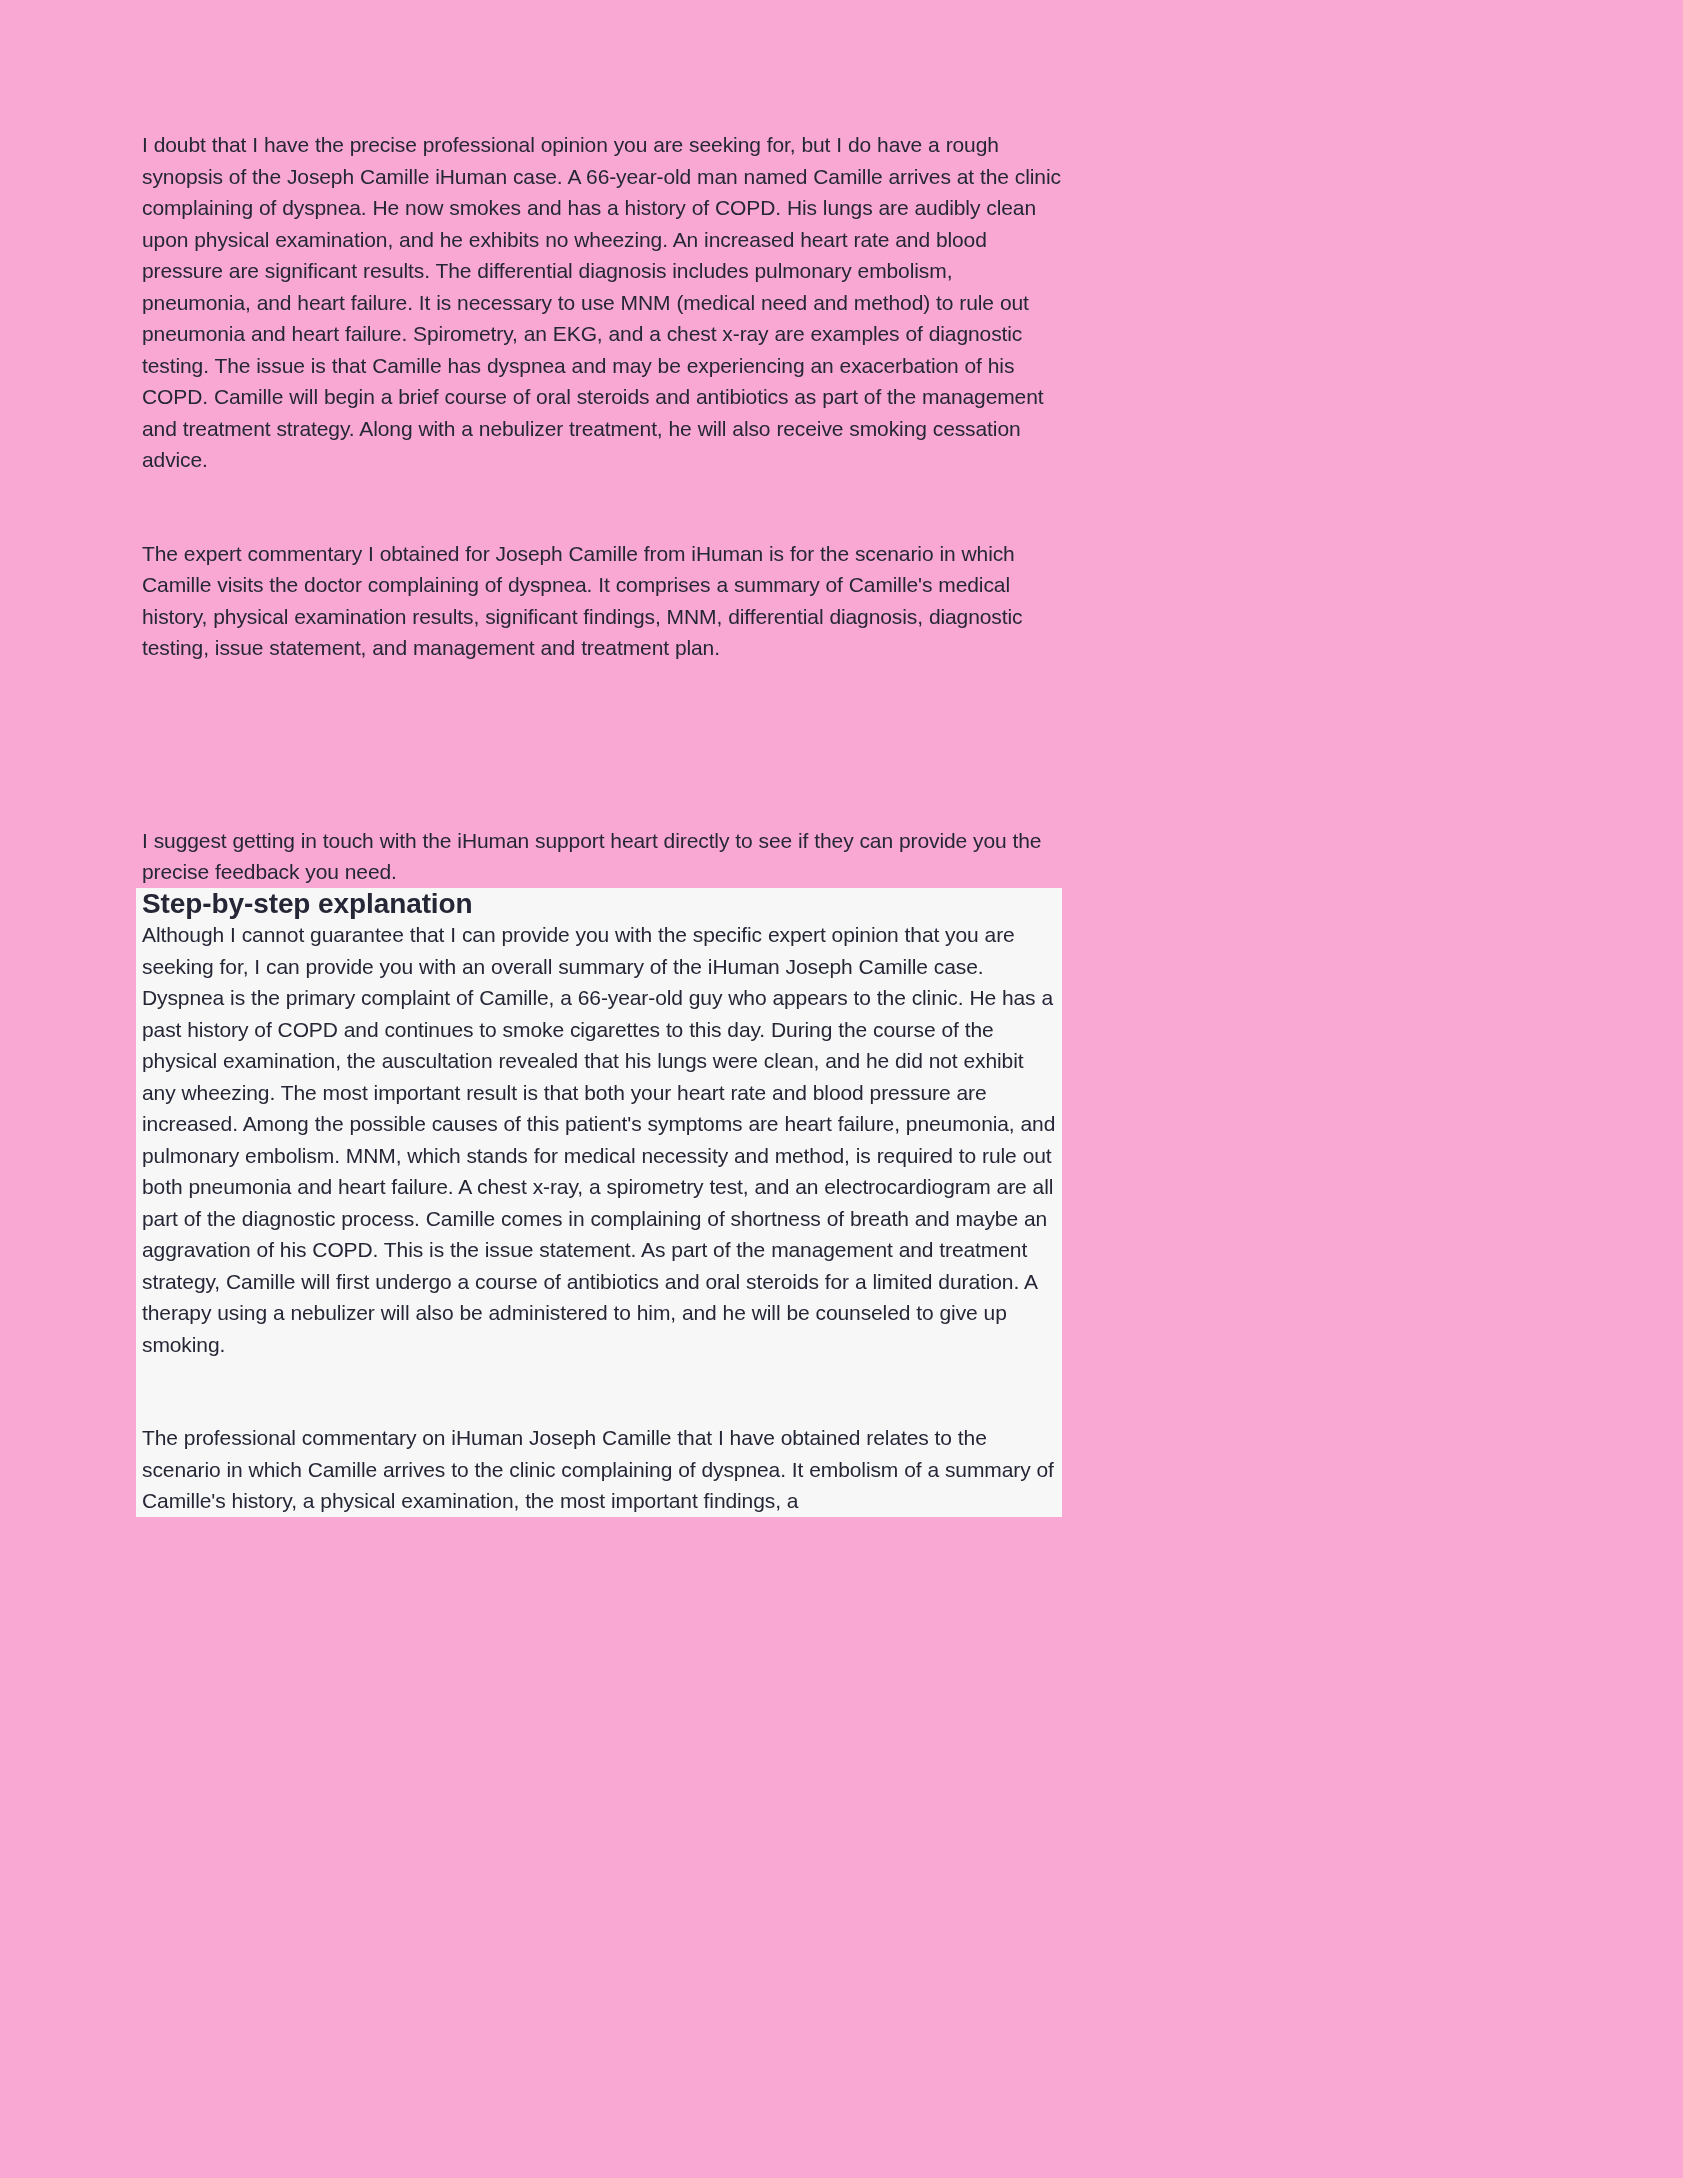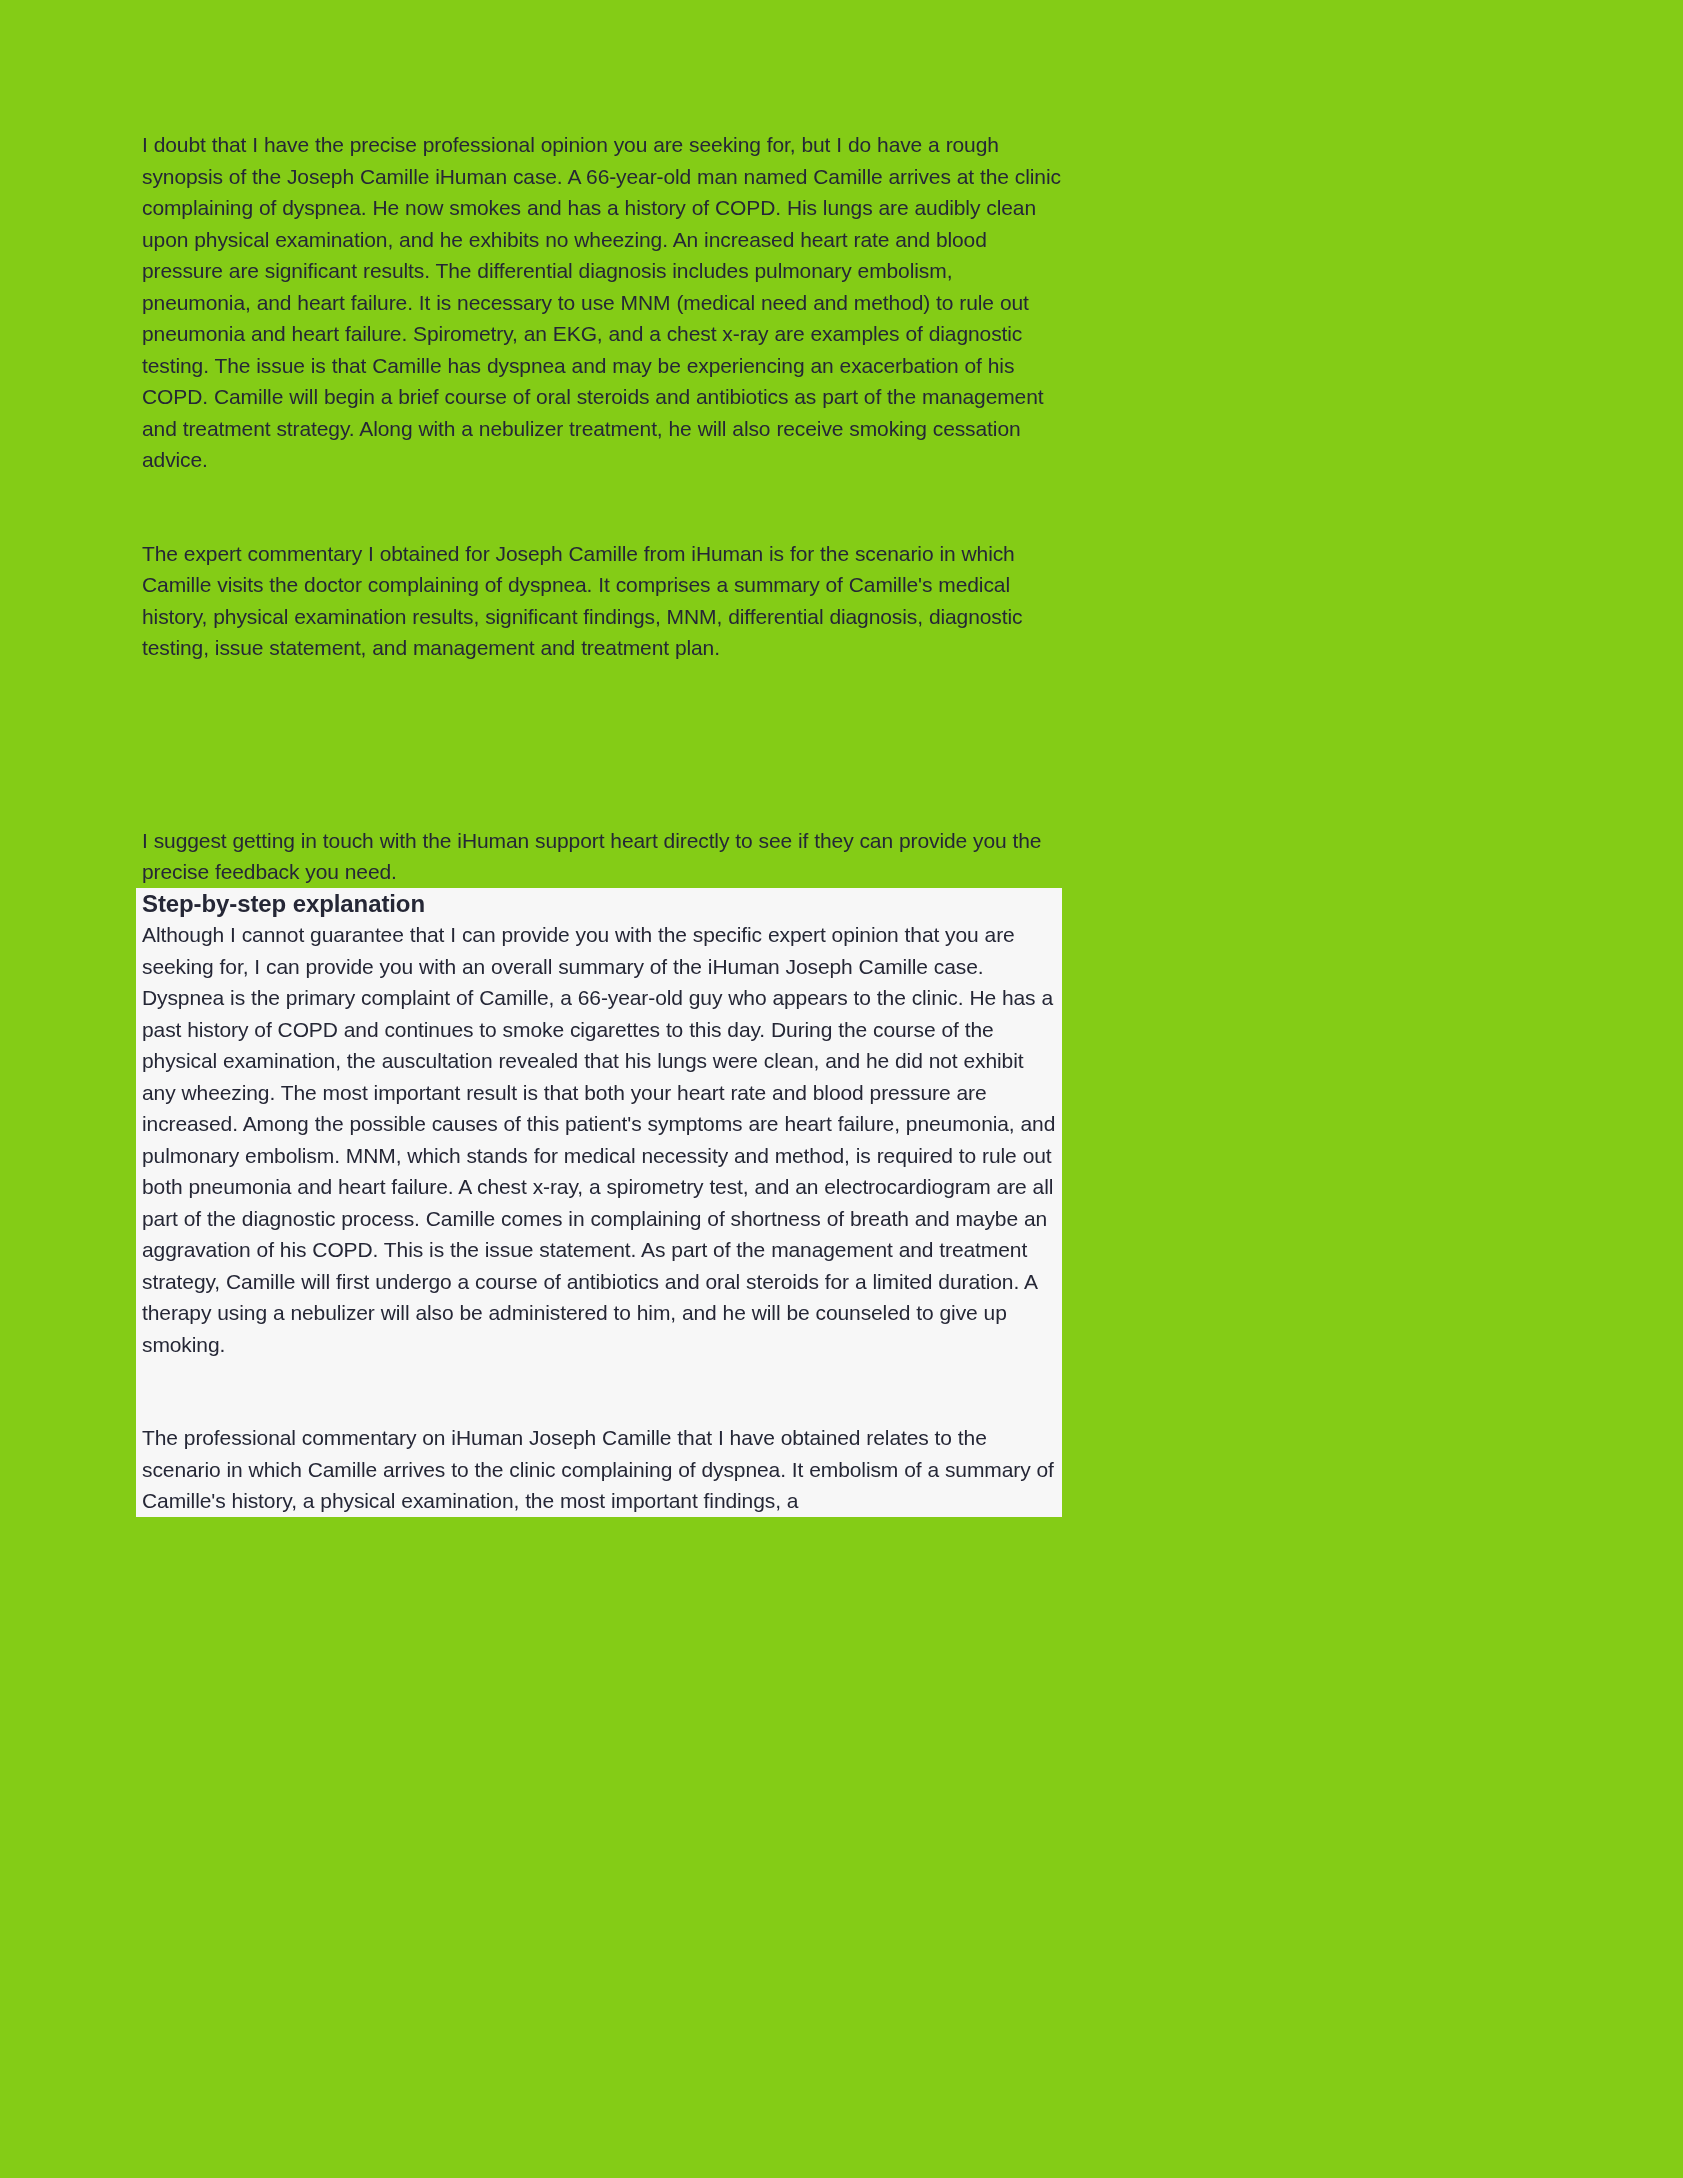--- a/index.html
+++ b/index.html
@@ -11,21 +11,21 @@
     width: 1683px;
     height: 2178px;
     font-family: "Liberation Sans", sans-serif;
     color: #252736;
     -webkit-font-smoothing: antialiased;
   }
   .page {
     position: relative;
     width: 1683px;
     height: 2178px;
-    background: #84cc16;
+    background: #f9a8d4;
     overflow: hidden;
   }
   .content {
     position: absolute;
     left: 136px;
     top: 129px;
     width: 926px;
   }
   .para {
     font-size: 21px;
@@ -39,21 +39,21 @@
   .gap-xl { height: 62px; }
   .gap-xxl { height: 99px; }
 
   .highlight-block {
     background: #f7f7f7;
     padding: 0 0 0 0;
     width: 926px;
   }
   .highlight-block .para { padding-left: 6px; }
   .heading-bold {
-    font-size: 24px;
+    font-size: 28px;
     line-height: 31.5px;
     font-weight: bold;
     letter-spacing: -0.1px;
     margin: 0;
     padding: 0 0 0 6px;
   }
   .spacer-in-gray { height: 62px; }
 </style>
 </head>
 <body>

